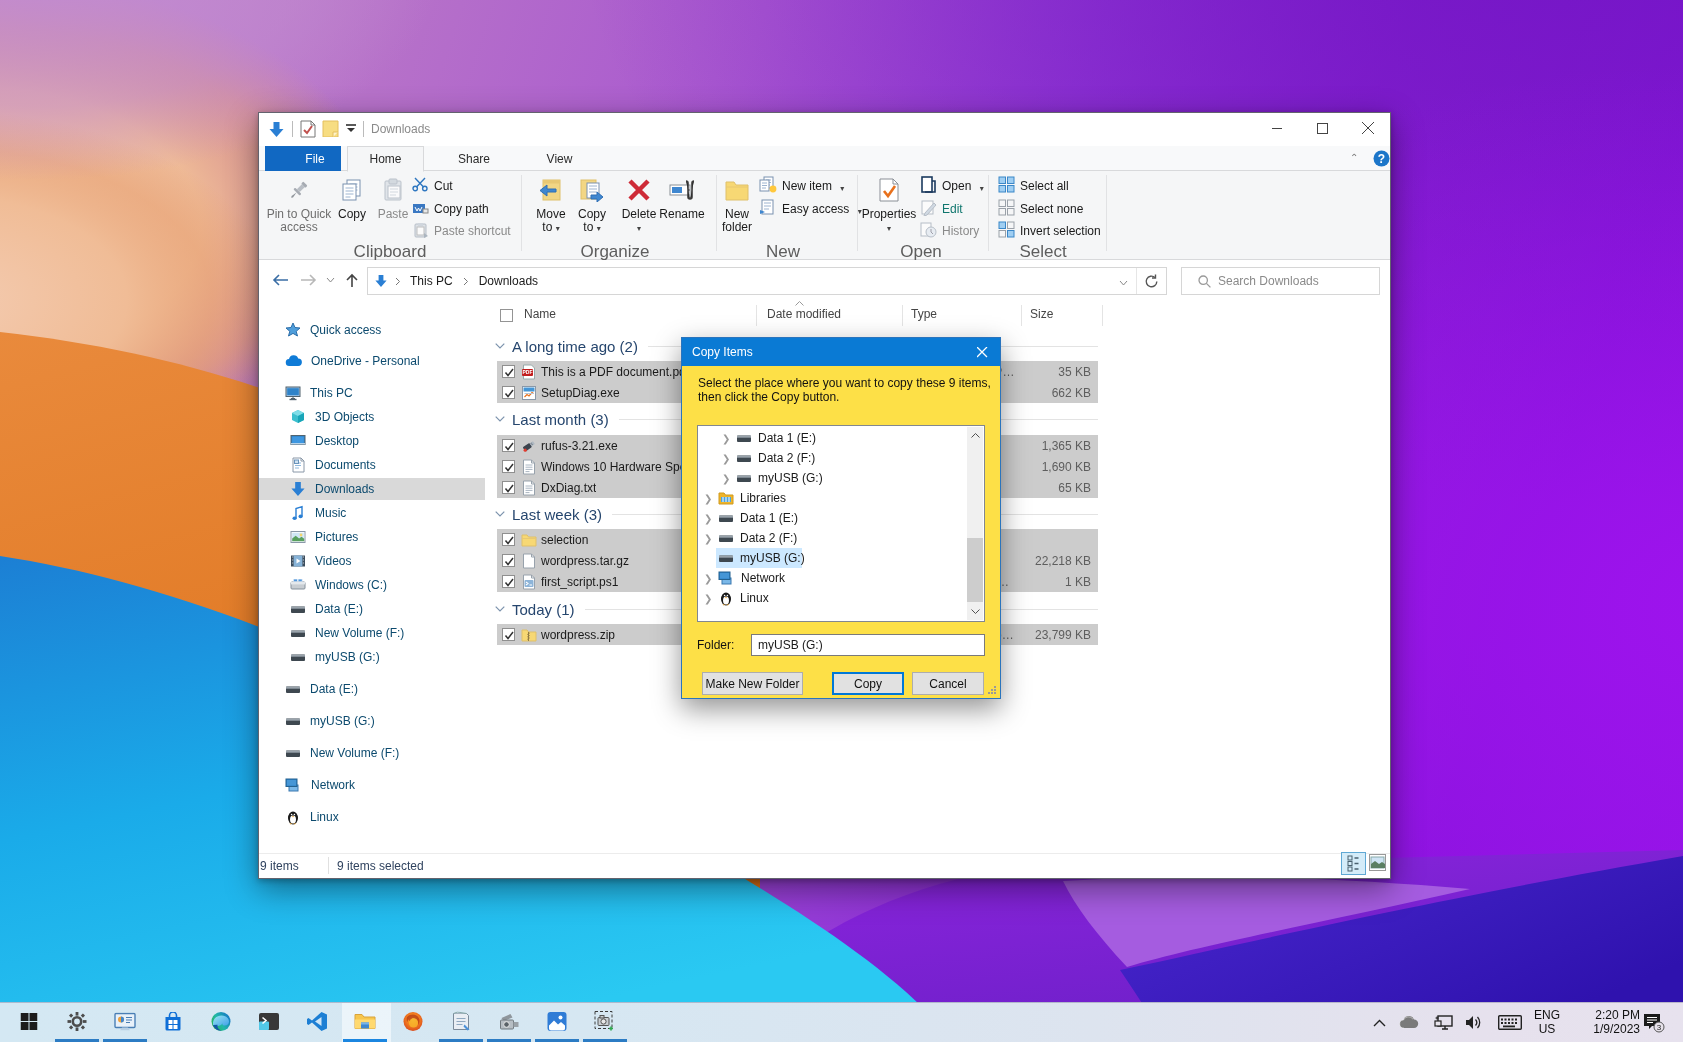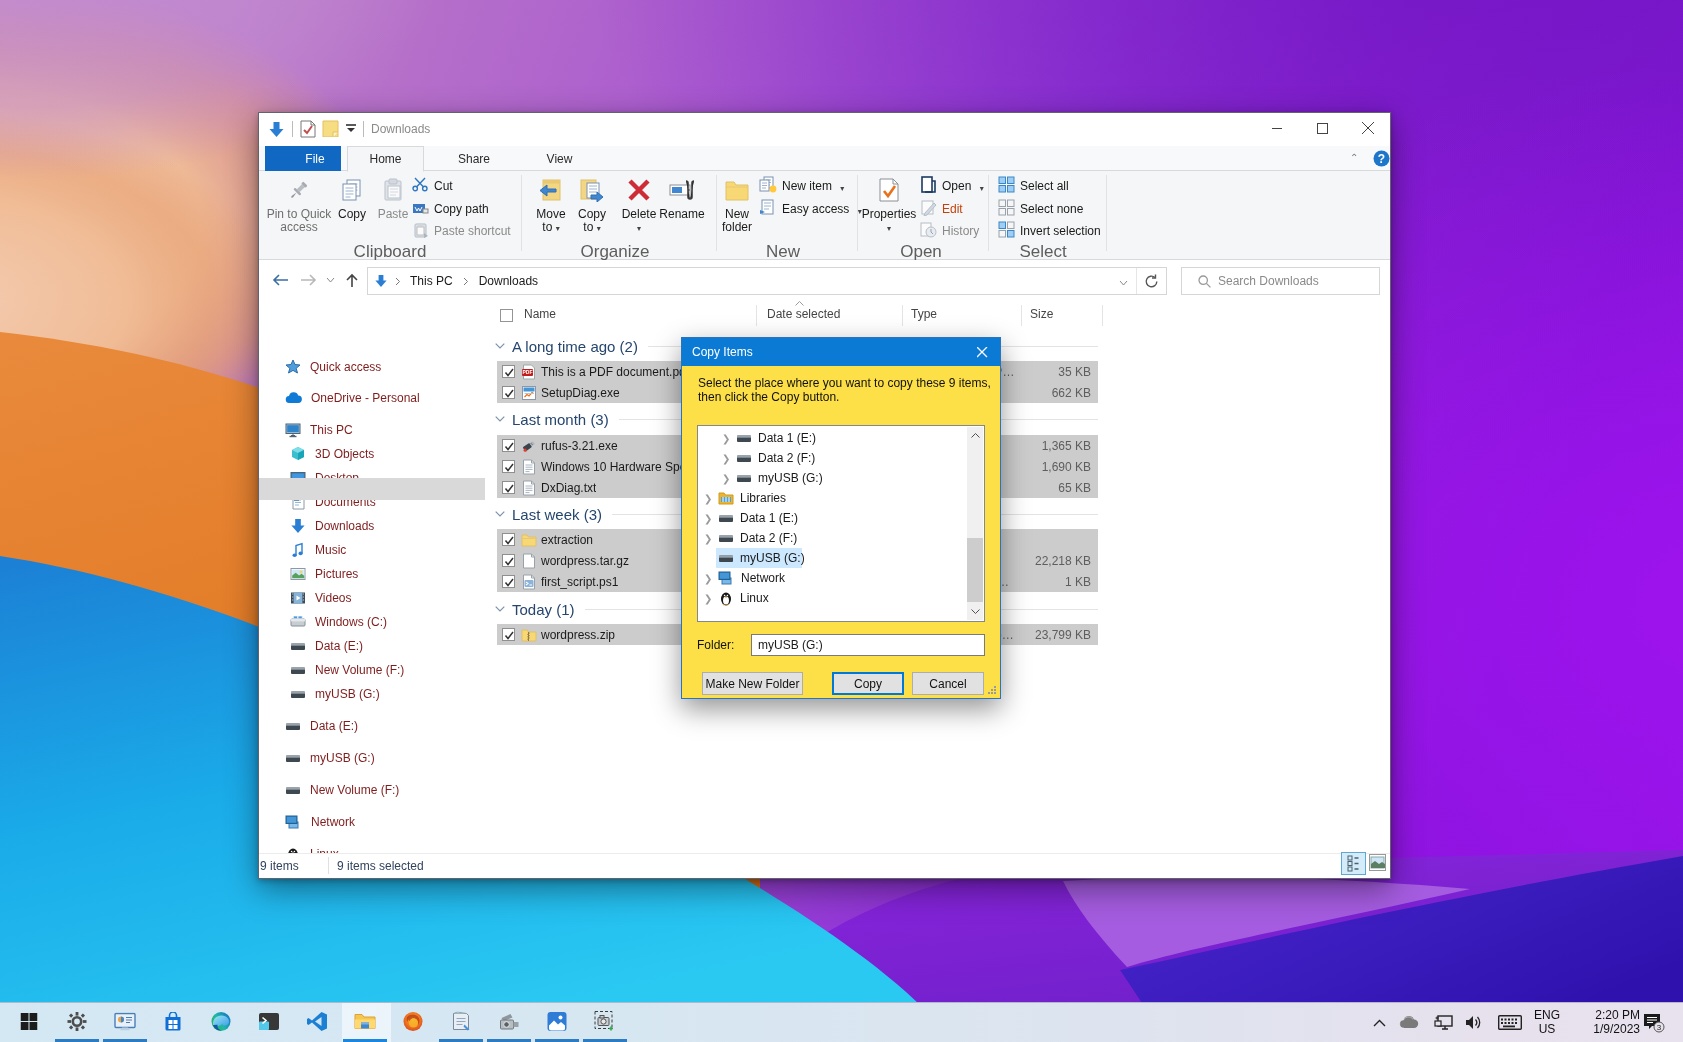--- a/index.html
+++ b/index.html
@@ -42,21 +42,21 @@
 .rsm{position:absolute;font-size:12px;color:#1a1a1a;height:22px;display:flex;align-items:flex-end;gap:5px;}
 .gray{color:#8a8a8a;}
 .dn{font-size:8px;color:#444;}
 
 #addrrow{position:absolute;left:0;top:147px;width:100%;height:40px;background:#fff;}
 .navarr{position:absolute;top:0;height:40px;display:flex;align-items:center;justify-content:center;}
 #addrbox{position:absolute;left:108px;top:7px;width:800px;height:28px;border:1px solid #d6d6d6;background:#fff;display:flex;align-items:center;}
 #searchbox{position:absolute;left:922px;top:7px;width:199px;height:28px;border:1px solid #d6d6d6;background:#fff;display:flex;align-items:center;color:#8a8a8a;}
 
 #navpane{position:absolute;left:0;top:187px;width:226px;height:554px;background:#fff;overflow:hidden;}
-.nitem{position:absolute;height:22px;display:flex;align-items:center;font-size:12px;color:#7f1d1d;white-space:nowrap;margin-top:37px;}
+.nitem{position:absolute;height:22px;display:flex;align-items:center;font-size:12px;color:#0c4a6e;white-space:nowrap;}
 .nitem .nic{display:inline-block;margin-right:9px;}
 #filearea{position:absolute;left:226px;top:187px;right:0;height:554px;background:#fff;}
 .colhead{position:absolute;top:7px;font-size:12px;color:#454545;}
 .colsep{position:absolute;top:5px;height:21px;width:1px;background:#e4e4e4;}
 .fgroup{position:absolute;font-size:15px;color:#26466e;height:20px;display:flex;align-items:center;}
 .fgroup .chev{margin-right:7px;display:inline-flex;}
 .fgroup .grule{height:1px;background:#e3e3e3;flex:1;margin-left:10px;}
 .frow{position:absolute;left:12px;width:601px;height:21px;background:#cccccc;display:flex;align-items:center;font-size:12px;}
 .frow .cb{width:13px;height:13px;background:#fff;border:1px solid #8f8f8f;margin-left:5px;flex:none;position:relative;}
 .frow .fic{margin-left:6px;margin-right:4px;flex:none;}
@@ -271,21 +271,21 @@
 
   <div class="rbig" style="left:590px"><svg class="ic" width="22" height="24" viewBox="0 0 22 24">
           <path d="M2 1h13l5 5v17H2z" fill="#fff" stroke="#8a8f96"></path>
           <path d="M15 1v5h5" fill="none" stroke="#8a8f96"></path>
           <path d="M6 13l4 5 7-10" stroke="#e8711c" stroke-width="2.6" fill="none"></path>
         </svg>Properties<br><span class="dn">▾</span></div>
   <div class="rsm" style="left:661px;top:0px"><svg width="17" height="17" viewBox="0 0 17 17">
           <rect x="2" y="1" width="10" height="15" fill="#fff" stroke="#1b3a5e" stroke-width="1.6"></rect>
           <path d="M12 5h3v11H5" fill="none" stroke="#1b3a5e" stroke-width="1.6"></path>
         </svg>Open&nbsp;<span class="dn">▾</span></div>
-  <div class="rsm" style="left:661px;top:23px;color:#c2410c"><svg width="17" height="17" viewBox="0 0 17 17" opacity="0.6">
+  <div class="rsm" style="left:661px;top:23px;color:#0f766e"><svg width="17" height="17" viewBox="0 0 17 17" opacity="0.6">
           <rect x="2" y="2" width="11" height="13" fill="#fff" stroke="#8d99a8"></rect>
           <path d="M5 14L14 4l2 2-9 10-3 1z" fill="#b9c7d6" stroke="#8d99a8"></path>
         </svg>Edit</div>
   <div class="rsm" style="left:661px;top:45px;color:#8a8a8a"><svg width="17" height="17" viewBox="0 0 17 17" opacity="0.6">
           <rect x="1" y="2" width="10" height="13" fill="#fff" stroke="#8d99a8"></rect>
           <circle cx="11" cy="11" r="5" fill="#dfe7ef" stroke="#8d99a8"></circle>
           <path d="M11 8v3l2 2" stroke="#667" fill="none"></path>
         </svg>History</div>
 
   <div class="rsm" style="left:739px;top:0px"><svg width="17" height="17" viewBox="0 0 17 17">
@@ -452,21 +452,21 @@
           <ellipse cx="8" cy="10.5" rx="3" ry="4" fill="#fff"></ellipse>
           <circle cx="6.6" cy="5.5" r="0.8" fill="#fff"></circle>
           <circle cx="9.4" cy="5.5" r="0.8" fill="#fff"></circle>
           <path d="M7 7h2l-1 1.4z" fill="#f5a623"></path>
           <path d="M4.5 14.5h3l-2 1zM8.5 14.5h3l-2 1z" fill="#f5a623"></path>
         </svg>Linux</div>
  </div>
  <div id="filearea">
   <div class="abs" style="left:15px;top:9px;width:13px;height:13px;border:1px solid #949494;background:#fff"></div>
   <div class="colhead" style="left:39px">Name</div>
-  <div class="colhead" style="left:282px">Date selected</div>
+  <div class="colhead" style="left:282px">Date modified</div>
   <svg class="abs" style="left:310px;top:1px" width="9" height="5" viewBox="0 0 9 5">
         <path d="M0.5 4.5L4.5 0.5L8.5 4.5" fill="none" stroke="#9a9a9a"></path>
       </svg>
   <div class="colhead" style="left:426px">Type</div>
   <div class="colhead" style="left:545px">Size</div>
   <div class="colsep" style="left:271px"></div>
       <div class="colsep" style="left:417px"></div>
       <div class="colsep" style="left:536px"></div>
       <div class="colsep" style="left:617px"></div>
 
@@ -557,21 +557,21 @@
           </svg>
         </span>Last week (3)<span class="grule"></span></div>
   <div class="frow" style="top:229px">
         <span class="cb"><svg width="13" height="13" viewBox="0 0 13 13">
             <path d="M2.5 6.5l2.5 3 5-6.5" fill="none" stroke="#333" stroke-width="1.5"></path>
           </svg></span>
         <svg class="fic" width="16" height="16" viewBox="0 0 16 16">
           <path d="M1 3h5l1.5 2H15v9H1z" fill="#f7d874" stroke="#dfc06a"></path>
           <path d="M1 6.5h14" stroke="#e8c873"></path>
         </svg>
-        <span class="fname">extraction</span>
+        <span class="fname">selection</span>
         <span class="ftype">File folder</span>
         <span class="fsize"></span>
       </div>
   <div class="frow" style="top:250px">
         <span class="cb"><svg width="13" height="13" viewBox="0 0 13 13">
             <path d="M2.5 6.5l2.5 3 5-6.5" fill="none" stroke="#333" stroke-width="1.5"></path>
           </svg></span>
         <svg class="fic" width="16" height="16" viewBox="0 0 16 16">
           <path d="M2.5 1h8l3 3v11h-11z" fill="#fff" stroke="#98a2ac"></path>
           <path d="M10.5 1v3h3" fill="none" stroke="#98a2ac"></path>

